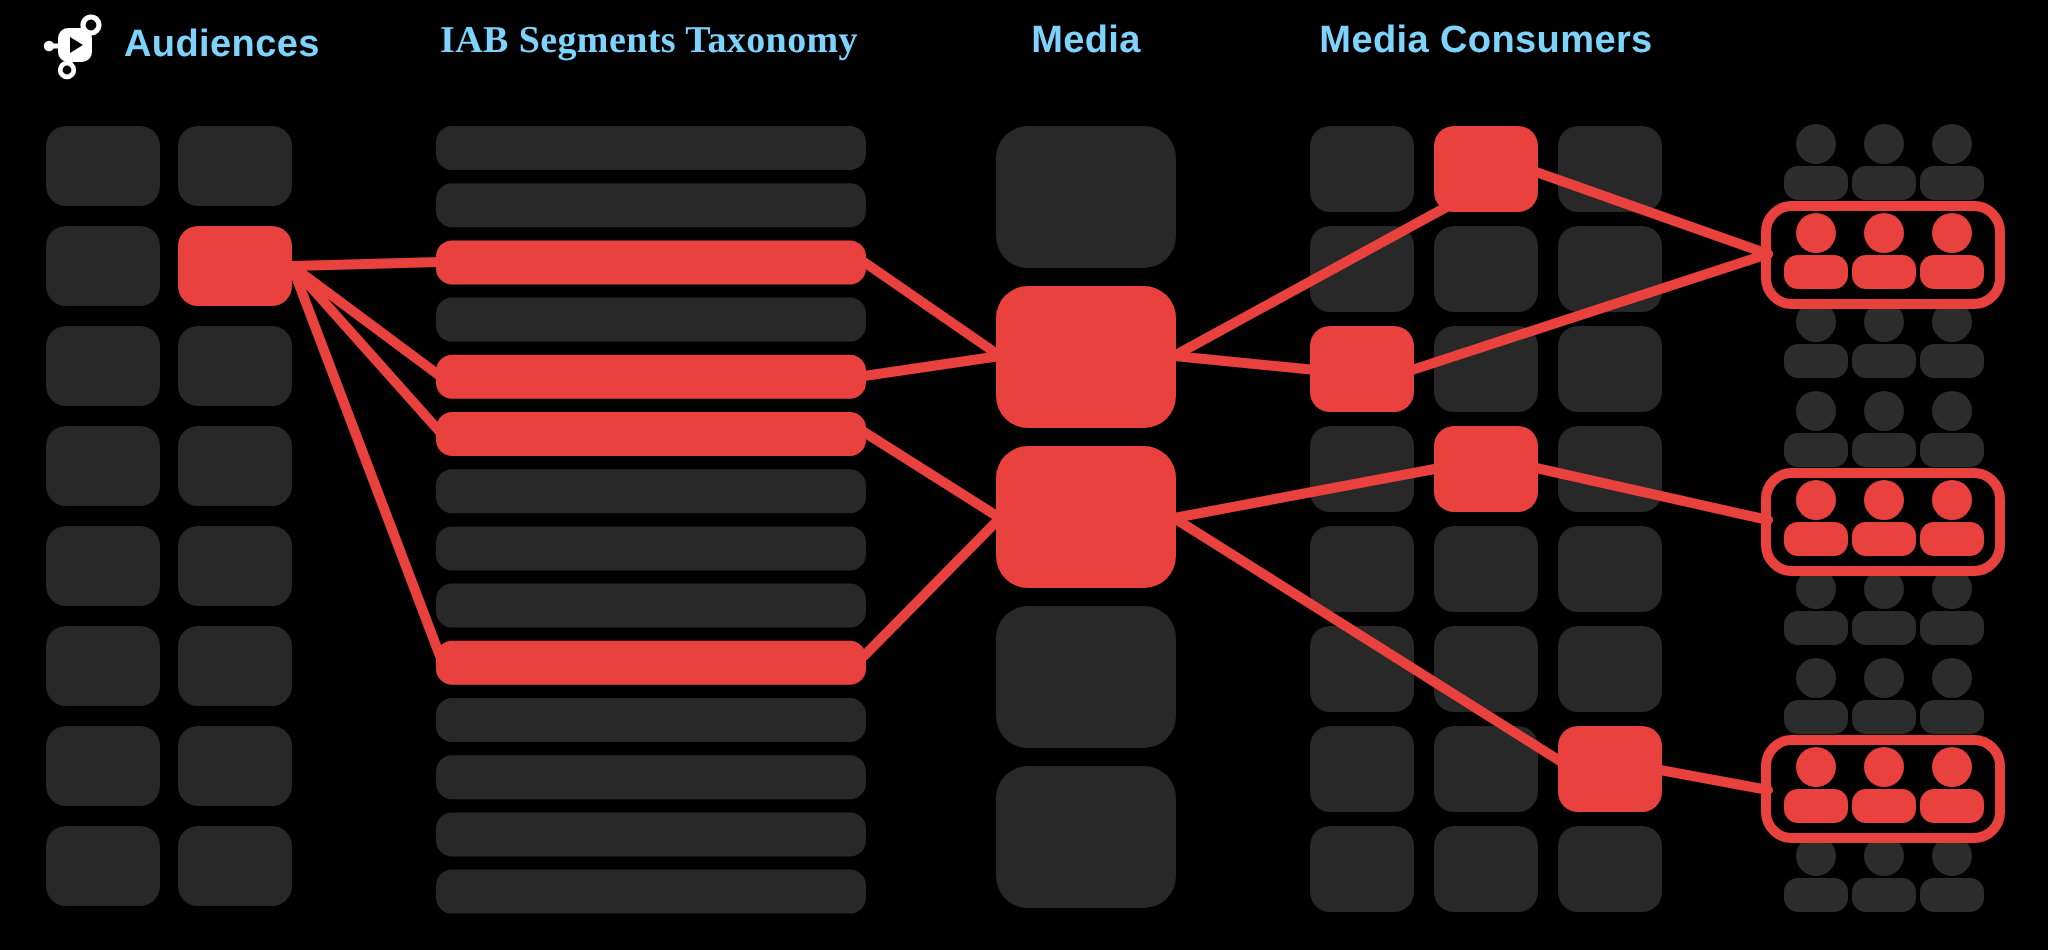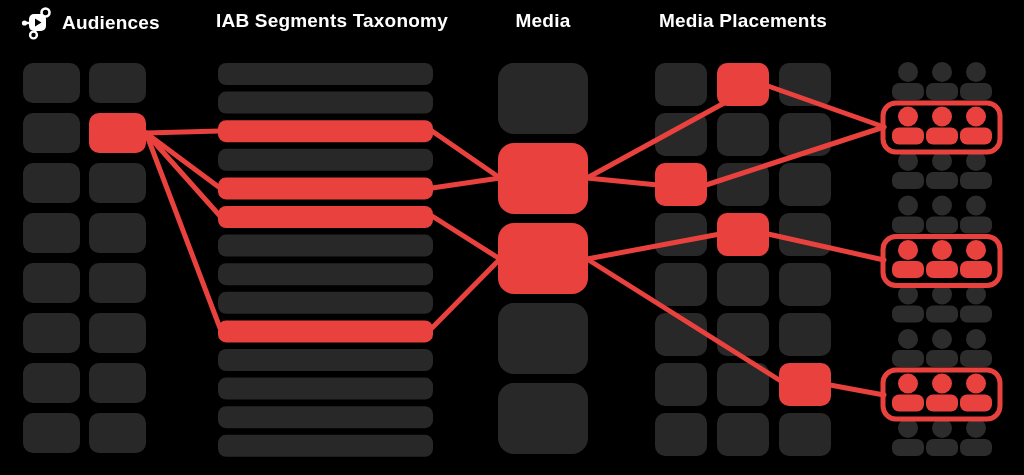--- a/index.html
+++ b/index.html
@@ -1,22 +1,22 @@
 <!DOCTYPE html>
 <html><head>
 <meta charset="utf-8">
 <style>
   html,body { margin:0; padding:0; background:#000; }
   body { width:1024px; height:475px; overflow:hidden; font-family:"Liberation Sans", sans-serif; }
   .stage { position:relative; width:1024px; height:475px; background:#000; }
-  .hdr { position:absolute; top:10px; color:#ffffff; font-weight:700; font-size:19px; letter-spacing:.2px; white-space:nowrap; }
+  .hdr { position:absolute; top:10px; color:#7dd3fc; font-weight:700; font-size:19px; letter-spacing:.2px; white-space:nowrap; }
   .hdr.center { text-align:center; }
   #h0 { left:20px; top:6px; display:flex; align-items:center; gap:8px; }
   #h0 .icon { display:inline-flex; width:34px; height:34px; }
-  #h1 { left:216px; width:217px; }
+  #h1 { left:216px; width:217px;font-family:Liberation Serif, serif; }
   #h2 { left:498px; width:90px; }
   #h3 { left:645px; width:196px; }
   #h4 { left:880px; width:122px; }
   svg#diagram { position:absolute; left:0; top:0; display:block; }
 </style>
 </head>
 <body>
 
 <div class="stage">
 
@@ -165,15 +165,15 @@
         <path d="M15 12.5 L21.5 16.5 L15 20.5 Z" fill="#000"></path>
         <circle cx="25.5" cy="6.5" r="4" fill="#000" stroke="#fff" stroke-width="2.6"></circle>
         <circle cx="13.5" cy="29" r="3.4" fill="#000" stroke="#fff" stroke-width="2.4"></circle>
         <circle cx="4.5" cy="17" r="2.6" fill="#fff"></circle>
       </svg>
     </span>
     <span>Audiences</span>
   </div>
   <div class="hdr center" id="h1">IAB Segments Taxonomy</div>
   <div class="hdr center" id="h2">Media</div>
-  <div class="hdr center" id="h3">Media Placements</div>
+  <div class="hdr center" id="h3">Media Consumers</div>
 
 </div>
 
 </body></html>

